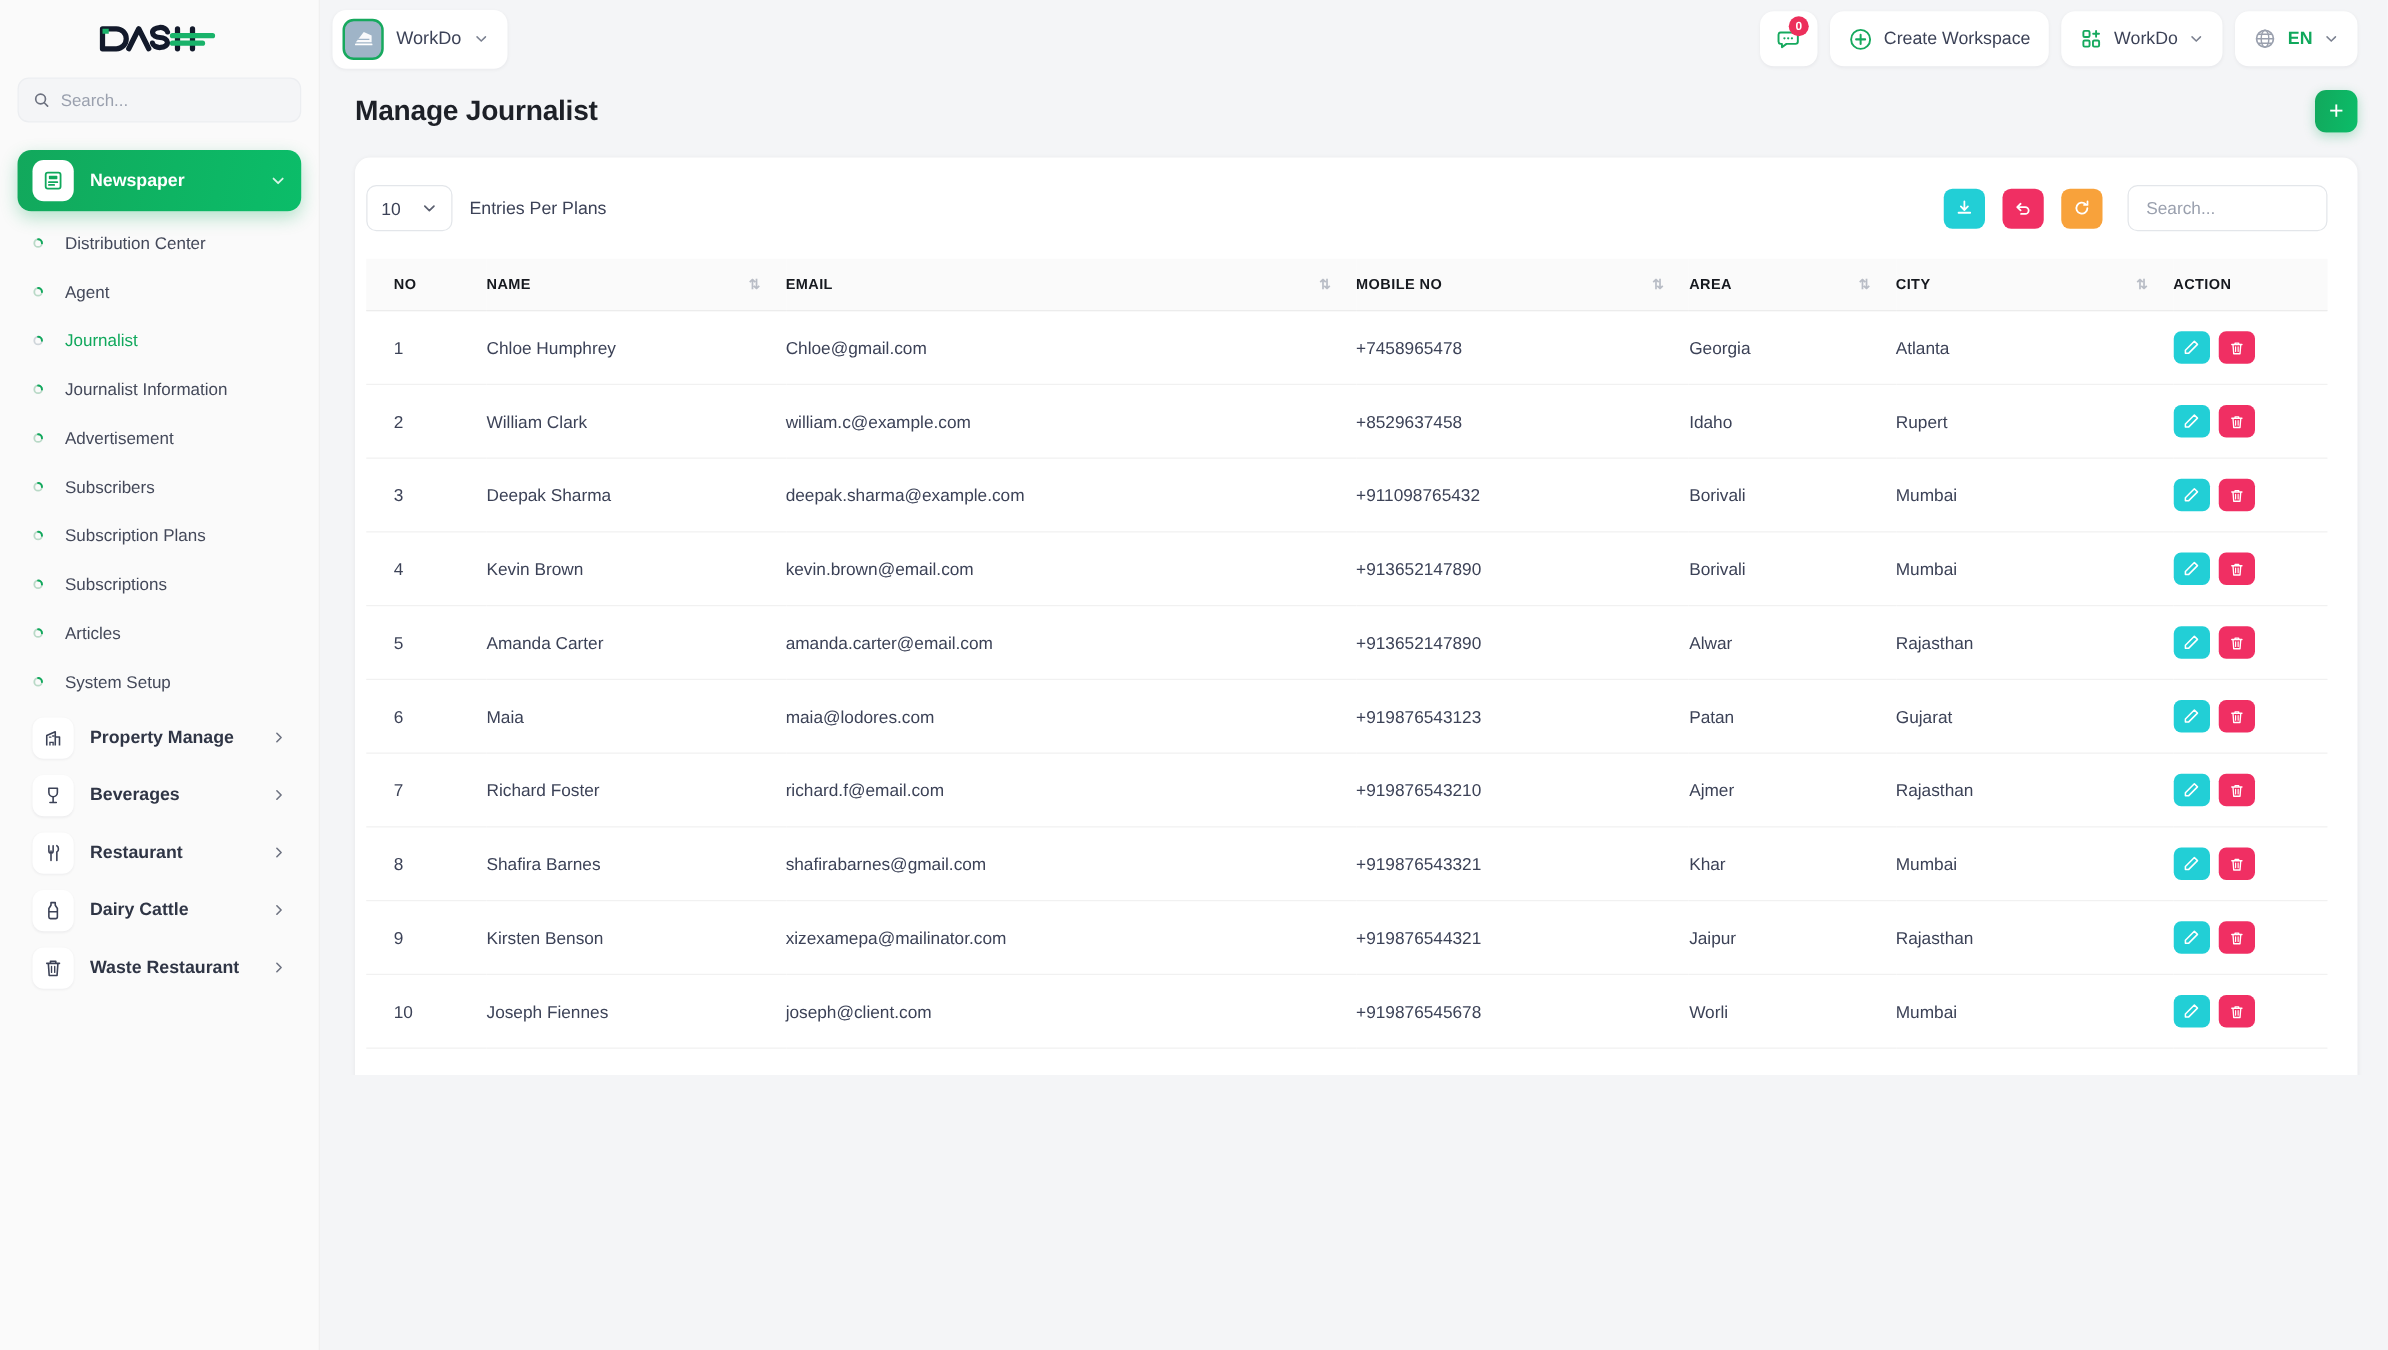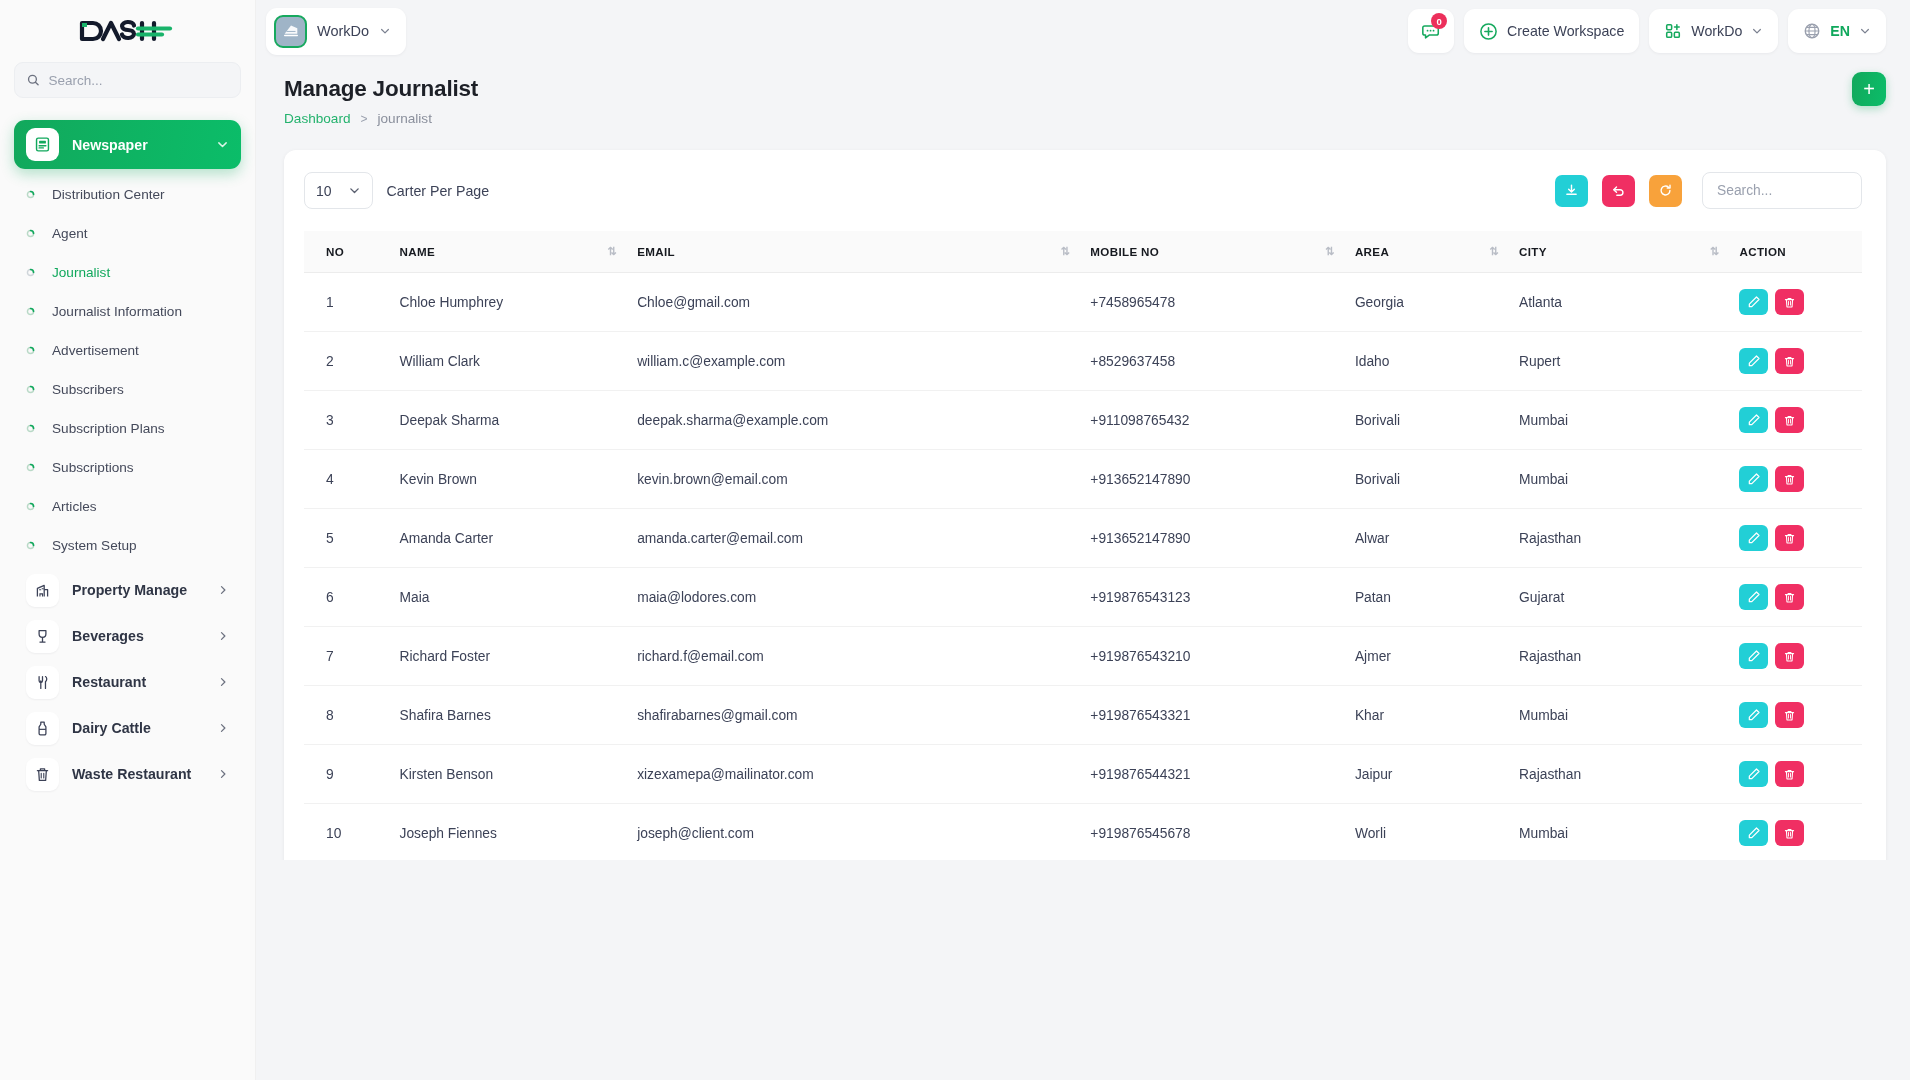--- a/index.html
+++ b/index.html
@@ -129,21 +129,21 @@
     width: 34px; height: 34px; border-radius: 9px;
     background: linear-gradient(100deg,#12a85c,#0bbd69);
     color: #fff; display: flex; align-items: center; justify-content: center;
     font-size: 20px; cursor: pointer; box-shadow: 0 3px 9px rgba(16,170,92,.3);
     line-height: 1;
   }
 
   
   .card {
     margin: 24px 24px 0 28px; background: #fff; border-radius: 12px;
-    box-shadow: 0 1px 4px rgba(20,25,40,.06); padding: 22px 24px 26px 20px;
+    box-shadow: 0 1px 4px rgba(20,25,40,.06); padding: 22px 24px 26px 9px;
   }
   .card-toolbar { display: flex; align-items: center; gap: 14px; }
   .per-page-select {
     height: 37px; border: 1px solid #e3e6ea; border-radius: 8px;
     display: flex; align-items: center; gap: 16px; padding: 0 11px;
     font-size: 14px; color: #3c4257; cursor: pointer; min-width: 58px;
   }
   .per-page-label { font-size: 14.2px; color: #3c4257; }
   .toolbar-spacer { flex: 1; }
   .sq-btn {
@@ -488,40 +488,35 @@
       <span class="caret">
         <svg width="12" height="12" viewBox="0 0 16 16">
             <path d="M3.5 6 L8 10.5 L12.5 6" fill="none" stroke="currentColor" stroke-width="1.6" stroke-linecap="round" stroke-linejoin="round"></path>
           </svg>
       </span>
     </div>
   </header>
 
   <div class="page-head">
     <div class="page-title">Manage Journalist</div>
-    <div class="breadcrumb">
-      <span class="crumb-link">Dashboard</span>
-      <span class="crumb-sep">&gt;</span>
-      <span class="crumb-current">journalist</span>
-    </div>
     <div class="add-btn">+</div>
   </div>
 
   <section class="card">
 
     <div class="card-toolbar">
       <div class="per-page-select">
         <span>10</span>
         <span class="caret">
           <svg width="13" height="13" viewBox="0 0 16 16">
               <path d="M3.5 6 L8 10.5 L12.5 6" fill="none" stroke="#5b6070" stroke-width="1.7" stroke-linecap="round" stroke-linejoin="round"></path>
             </svg>
         </span>
       </div>
-      <span class="per-page-label">Carter Per Page</span>
+      <span class="per-page-label">Entries Per Plans</span>
 
       <div class="toolbar-spacer"></div>
 
       <div class="sq-btn" style="background:#22cfd6">
         <svg width="15" height="15" viewBox="0 0 18 18">
           <path d="M9 2.5 V10.5 M5.6 7.4 L9 10.8 L12.4 7.4" fill="none" stroke="#fff" stroke-width="1.7" stroke-linecap="round" stroke-linejoin="round"></path>
           <path d="M3.5 13.5 H14.5" stroke="#fff" stroke-width="1.9" stroke-linecap="round"></path>
         </svg>
       </div>
       <div class="sq-btn" style="background:#f02f63">

